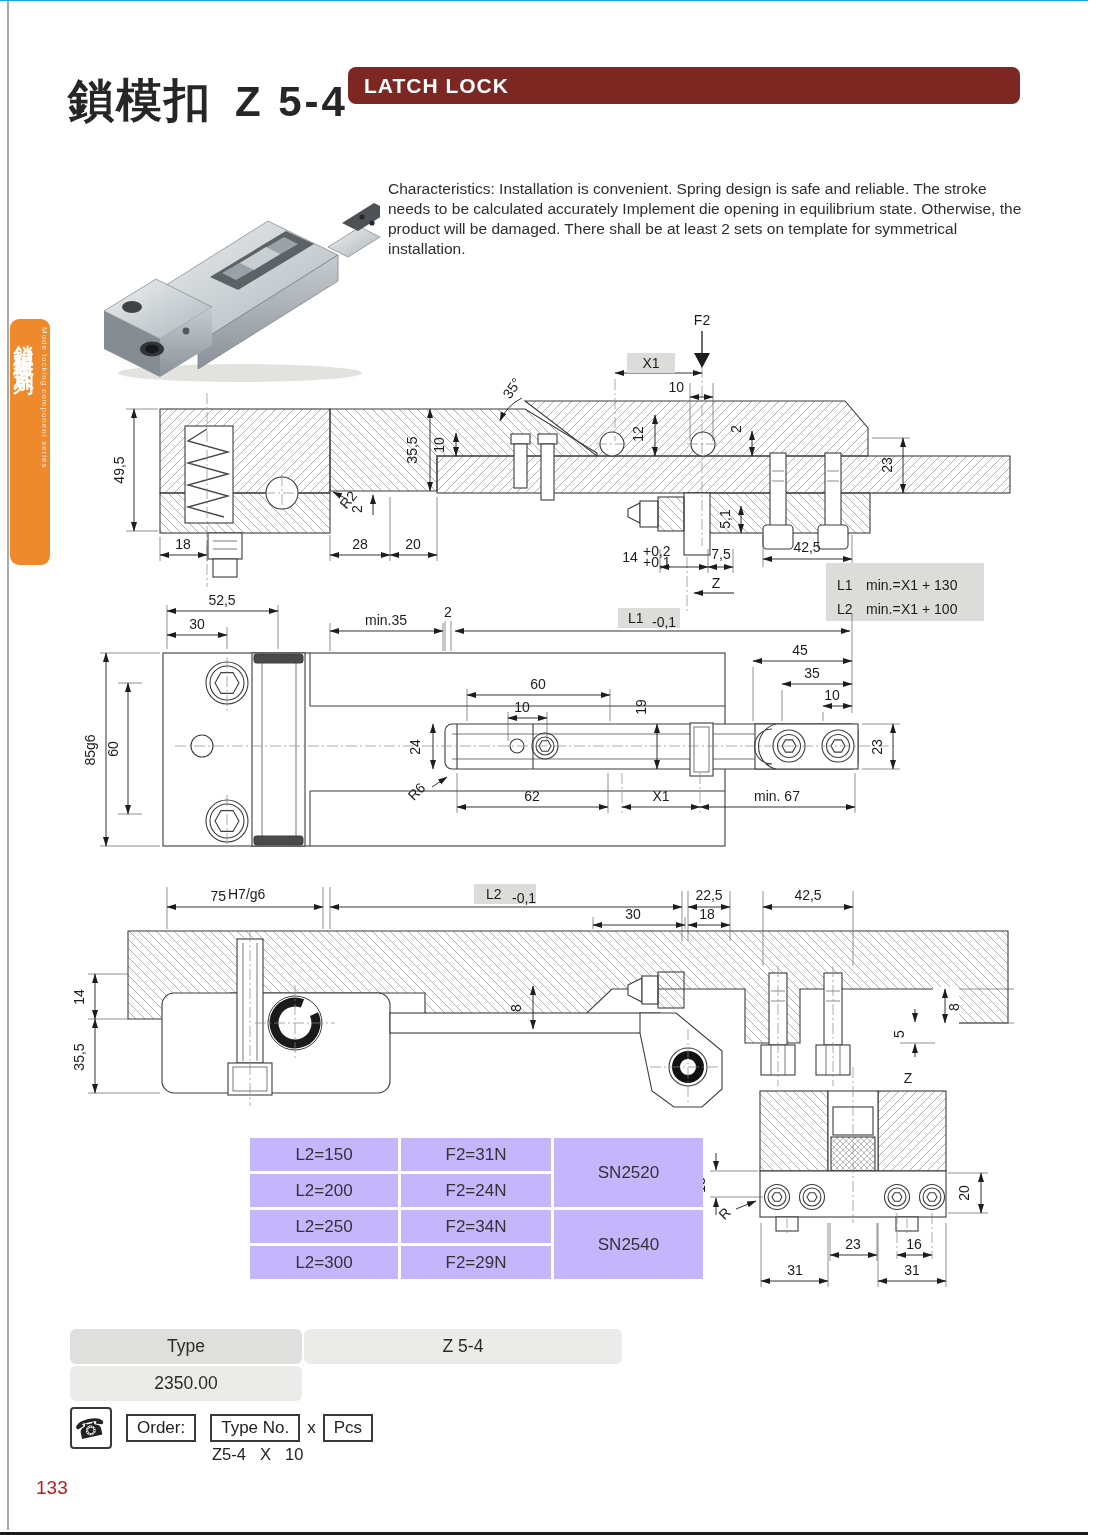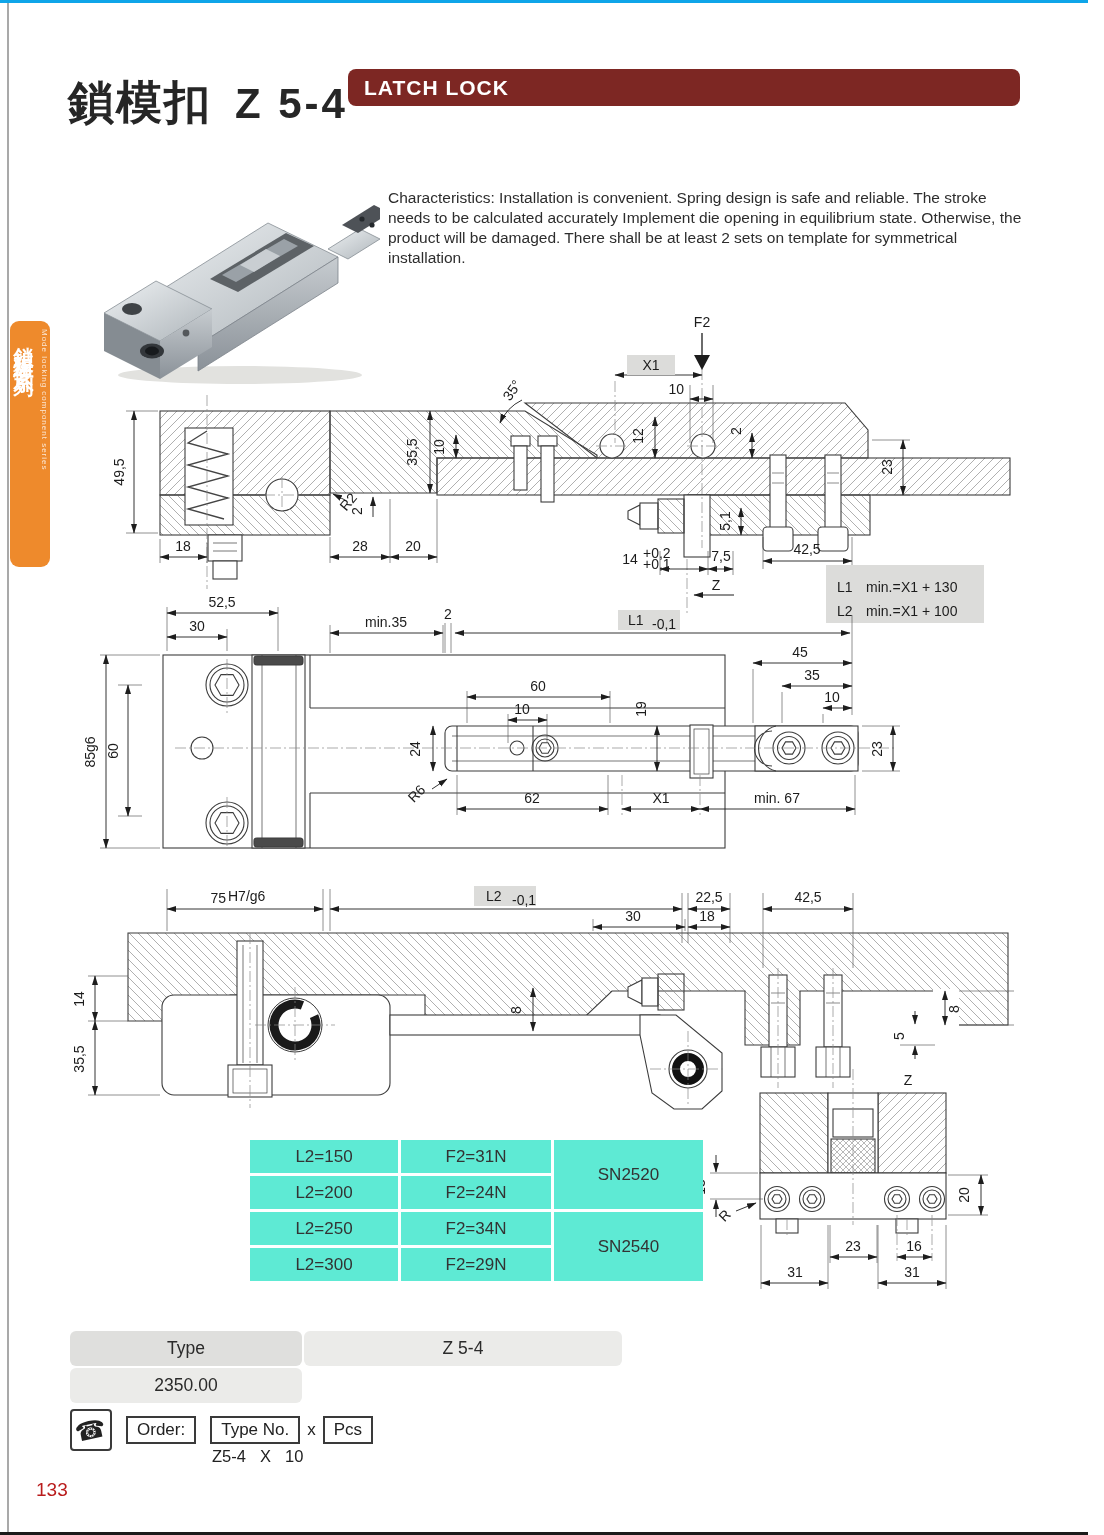--- a/index.html
+++ b/index.html
@@ -1,39 +1,39 @@
 <!DOCTYPE html>
 <html><head>
 <meta charset="utf-8">
 <style>
   html,body{margin:0;padding:0;background:#fff;}
   .page{position:relative;width:1088px;height:1535px;background:#fff;overflow:hidden;
         font-family:"Liberation Sans",sans-serif;color:#222;
-        border-top:3px solid #0ea5e9;border-bottom:3px solid #1b1b1b;box-sizing:border-box;}
+        border-top:1px solid #0ea5e9;border-bottom:3px solid #1b1b1b;box-sizing:border-box;}
   .left-rule{position:absolute;left:7px;top:0;width:2px;height:1529px;background:#a9a9a9;}
   .title{position:absolute;left:68px;top:48px;font-weight:bold;color:#262626;white-space:nowrap;}
   .title .zh{font-size:46px;letter-spacing:2px;}
   .title .model{font-size:42px;margin-left:14px;letter-spacing:3px;}
   .banner{position:absolute;left:348px;top:66px;width:672px;height:37px;background:#7d2723;border-radius:8px;}
   .banner span{display:block;padding-left:16px;line-height:37px;color:#fff;font-size:21px;font-weight:bold;letter-spacing:1px;}
   .side-tab{position:absolute;left:10px;top:318px;width:40px;height:246px;background:#ee8a2c;border-radius:9px;}
   .side-tab .zh{position:absolute;left:1px;top:10px;writing-mode:vertical-rl;text-orientation:upright;
                 color:#fff;font-size:20px;letter-spacing:6px;font-weight:bold;}
   .side-tab .en{position:absolute;right:1px;top:8px;writing-mode:vertical-rl;color:#fbe6d2;font-size:8px;letter-spacing:1px;}
   .intro{position:absolute;left:388px;top:178px;width:637px;}
   .intro .zh{font-size:17.5px;line-height:1.55;color:#2d2d2d;letter-spacing:0.5px;}
-  .intro .en{margin-top:7px;font-size:15.5px;line-height:1.3;color:#2d2d2d;}
+  .intro .en{font-size:15.5px;line-height:1.3;color:#2d2d2d;}
   .photo{position:absolute;left:90px;top:158px;}
   svg{font-family:"Liberation Sans",sans-serif;}
   svg text{fill:#1c1c1c;font-size:14px;}
   .dsvg{position:absolute;}
   
   .spec{position:absolute;left:250px;top:1137px;display:grid;grid-template-columns:148px 150px 149px;
         grid-auto-rows:33px;gap:3px;font-size:17px;color:#333;}
-  .spec .cell{background:#5eead4;display:flex;align-items:center;justify-content:center;}
+  .spec .cell{background:#c4b5fd;display:flex;align-items:center;justify-content:center;}
   .spec .g1{grid-column:3;grid-row:1/3;}
   .spec .g2{grid-column:3;grid-row:3/5;}
   
   .price{position:absolute;left:70px;top:1328px;display:grid;grid-template-columns:232px 318px;
          grid-auto-rows:35px;gap:2px;font-size:17.5px;color:#2b2b2b;}
   .price .cell{display:flex;align-items:center;justify-content:center;gap:14px;border-radius:6px;}
   .price .hd{background:#dfdfdd;}
   .price .bd{background:#ebebe9;}
   
   .order{position:absolute;left:70px;top:1406px;display:flex;align-items:center;font-size:17px;color:#222;}

